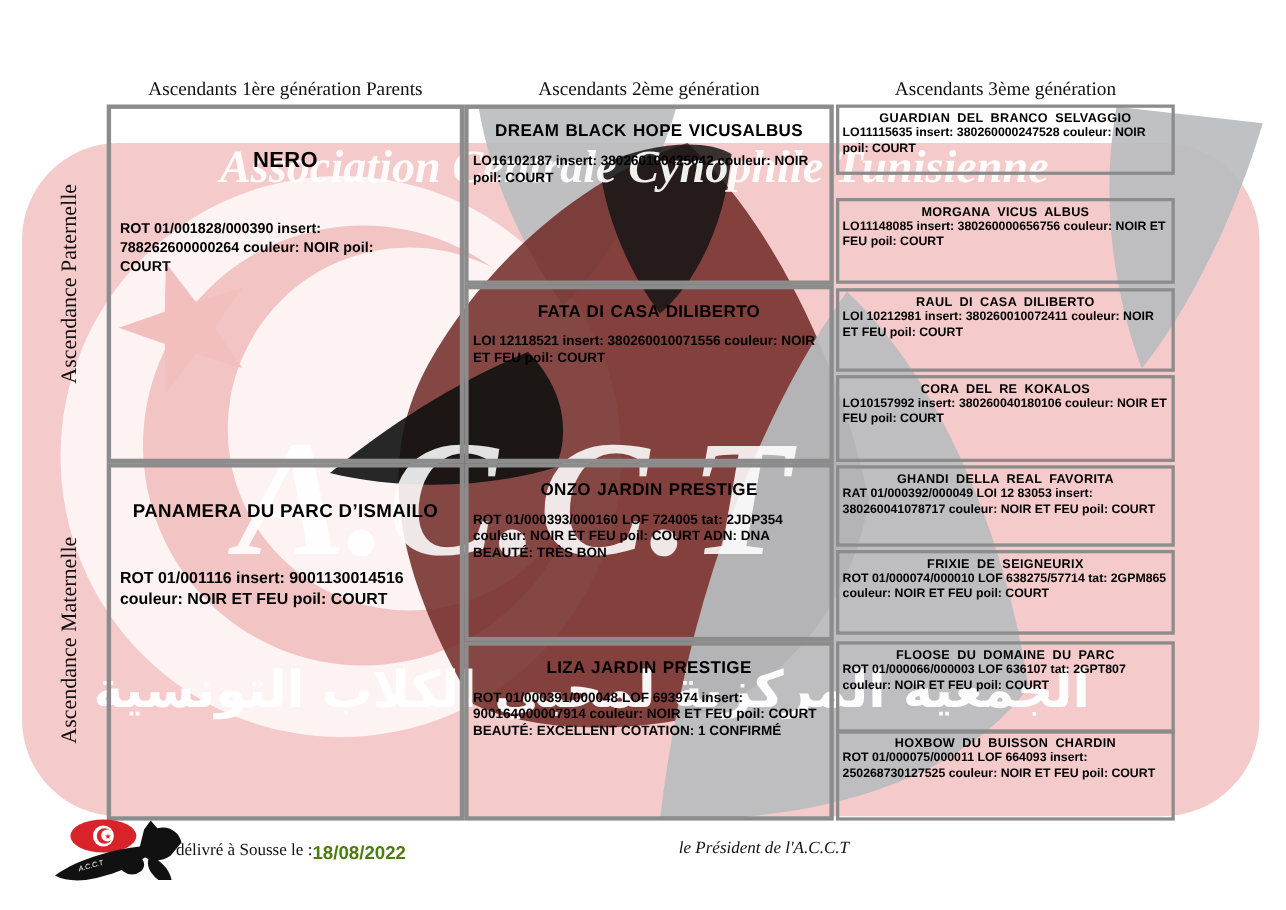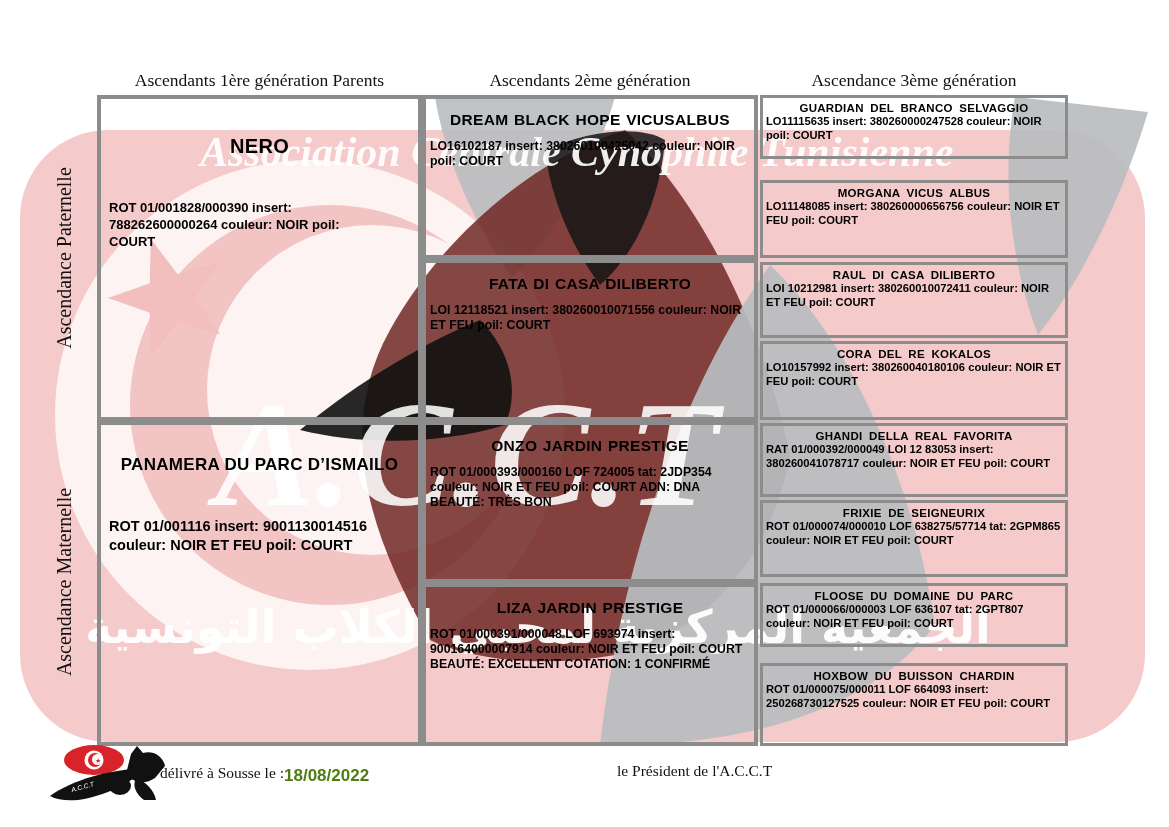--- a/index.html
+++ b/index.html
@@ -55,21 +55,21 @@
     <path d="M 300 430 C 360 380 430 340 480 320 C 510 350 520 390 505 425 C 440 445 360 445 300 430 Z" fill="#111111" opacity="0.9"></path>
     <path d="M 600 745 C 620 570 680 390 770 265 C 855 345 915 490 935 625 C 875 705 755 748 600 745 Z" fill="#b9bdc0" opacity="0.92"></path>
   </svg>
 
   <div class="wm-title">Association Centrale Cynophile Tunisienne</div>
   <div class="wm-acct">A.C.C.T</div>
   <div class="wm-arabic">الجمعية المركزية لمحبي الكلاب التونسية</div>
 
   <div class="col-header" style="left:97px;width:325px;text-align:center;">Ascendants 1ère génération  Parents</div>
   <div class="col-header" style="left:422px;width:336px;">Ascendants 2ème génération</div>
-  <div class="col-header" style="left:760px;width:308px;">Ascendance 3ème génération</div>
+  <div class="col-header" style="left:760px;width:308px;">Ascendants 3ème génération</div>
 
   <div class="side-label" style="left:64px;top:258px;">Ascendance Paternelle</div>
   <div class="side-label" style="left:64px;top:582px;">Ascendance Maternelle</div>
 
   <div class="box" style="left:97px;top:95px;width:325px;height:326px;">
     <div class="title t1">NERO</div>
     <div class="details d1">ROT 01/001828/000390 insert: 788262600000264 couleur: NOIR poil: COURT</div>
   </div>
   <div class="box" style="left:97px;top:421px;width:325px;height:325px;">
     <div class="title t1b">PANAMERA DU PARC D’ISMAILO</div>
@@ -110,21 +110,21 @@
     <div class="details d3">LO10157992 insert: 380260040180106 couleur: NOIR ET FEU poil: COURT</div>
   </div>
   <div class="box box3" style="left:760px;top:423px;width:308px;height:74px;">
     <div class="title t3">GHANDI DELLA REAL FAVORITA</div>
     <div class="details d3">RAT 01/000392/000049 LOI 12 83053 insert: 380260041078717 couleur: NOIR ET FEU poil: COURT</div>
   </div>
   <div class="box box3" style="left:760px;top:500px;width:308px;height:77px;">
     <div class="title t3">FRIXIE DE SEIGNEURIX</div>
     <div class="details d3">ROT 01/000074/000010 LOF 638275/57714 tat: 2GPM865 couleur: NOIR ET FEU poil: COURT</div>
   </div>
-  <div class="box box3" style="left:760px;top:583px;width:308px;height:64px;">
+  <div class="box box3" style="left:760px;top:583px;width:308px;height:84px;">
     <div class="title t3">FLOOSE DU DOMAINE DU PARC</div>
     <div class="details d3">ROT 01/000066/000003 LOF 636107 tat: 2GPT807 couleur: NOIR ET FEU poil: COURT</div>
   </div>
   <div class="box box3" style="left:760px;top:663px;width:308px;height:83px;">
     <div class="title t3">HOXBOW DU BUISSON CHARDIN</div>
     <div class="details d3">ROT 01/000075/000011 LOF 664093 insert: 250268730127525 couleur: NOIR ET FEU poil: COURT</div>
   </div>
 
   <svg class="logo-svg" width="135" height="66" viewBox="0 0 135 66">
     <ellipse cx="58" cy="18" rx="30" ry="15" fill="#d8232a"></ellipse>
@@ -134,15 +134,15 @@
     <text x="59" y="21" font-size="7" fill="#d8232a">★</text>
     <path d="M 95 12 L 101 4 L 107 11 C 117 8 127 14 129 24 L 119 36 C 109 43 97 41 90 32 Z" fill="#111"></path>
     <path d="M 100 36 C 110 40 118 48 120 58 L 108 58 C 100 52 96 44 100 36 Z" fill="#111"></path>
     <ellipse cx="84" cy="44" rx="11" ry="9" fill="#111"></ellipse>
     <path d="M 76 38 L 74 30 L 82 34 Z M 92 38 L 94 30 L 86 34 Z" fill="#111"></path>
     <path d="M 14 54 C 36 38 72 28 108 26 C 96 42 68 54 42 58 C 31 59 21 58 14 54 Z" fill="#111"></path>
     <text x="36" y="50" transform="rotate(-15 36 50)" font-size="6.5" fill="#ffffff" font-style="italic">A.C.C.T</text>
   </svg>
   <div class="footer-text" style="left:160px;top:764px;">délivré à Sousse le :</div>
   <div class="footer-date" style="left:284px;top:766px;">18/08/2022</div>
-  <div class="footer-text" style="left:617px;top:762px;">le Président de l'A.C.C.T</div>
+  <div class="footer-text" style="left:617px;top:762px;font-style:italic;">le Président de l'A.C.C.T</div>
 
 </div>
 
 </body></html>

